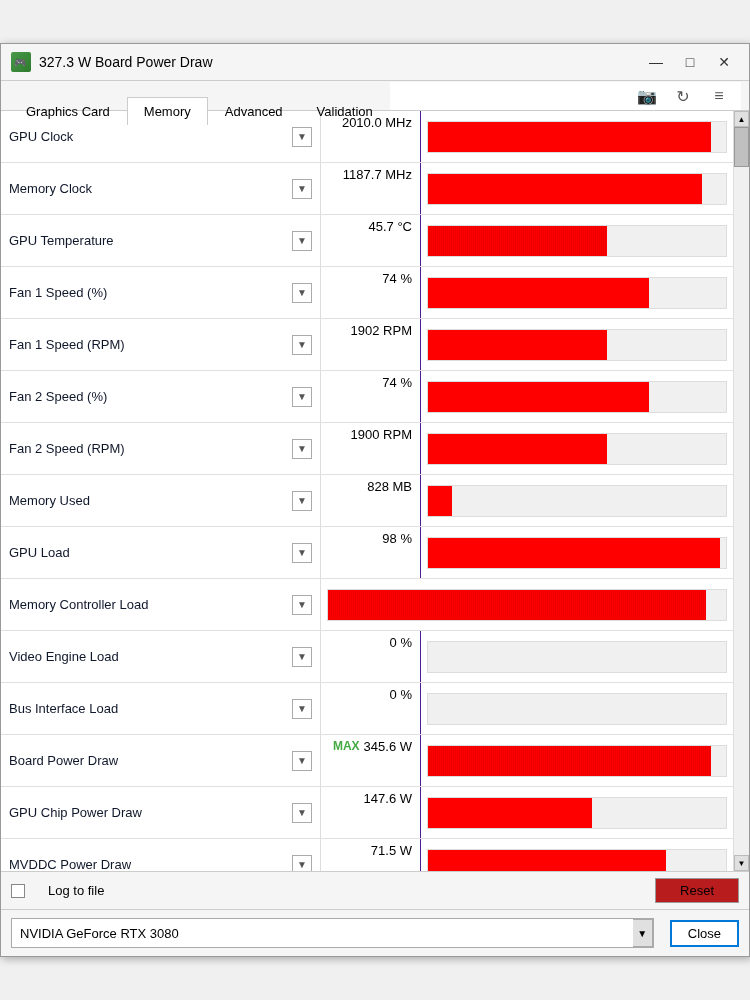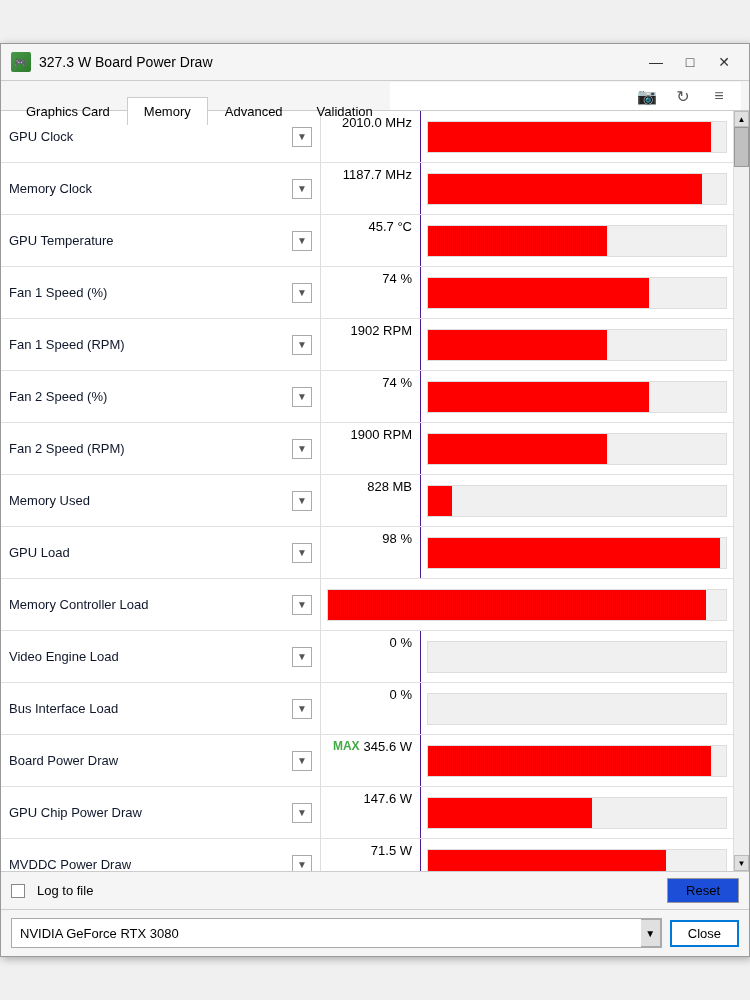--- a/index.html
+++ b/index.html
@@ -248,44 +248,44 @@
       background: #f5f5f5;
       border-top: 1px solid #ccc;
       padding: 6px 10px;
       display: flex;
       align-items: center;
       justify-content: space-between;
     }
     .log-area {
       display: flex;
       align-items: flex-end;
-      gap: 12px;
+      gap: 23px;
     }
     .checkbox {
       width: 14px;
       height: 14px;
       border: 1px solid #888;
       background: white;
       cursor: pointer;
     }
     .reset-btn {
-      padding: 4px 18px;
-      background: #1d4ed8;
+      padding: 4px 24px;
+      background: #b91c1c;
       border: 1px solid #999;
       cursor: pointer;
       font-size: 13px;
     }
 
     .bottom-bar {
       background: #f5f5f5;
       border-top: 1px solid #ccc;
       padding: 8px 10px;
       display: flex;
       align-items: center;
-      gap: 8px;
+      gap: 16px;
     }
     .gpu-dropdown-arrow {
       width: 20px;
       height: 28px;
       background: #e0e0e0;
       border: 1px solid #aaa;
       border-left: none;
       display: flex;
       align-items: center;
       justify-content: center;

